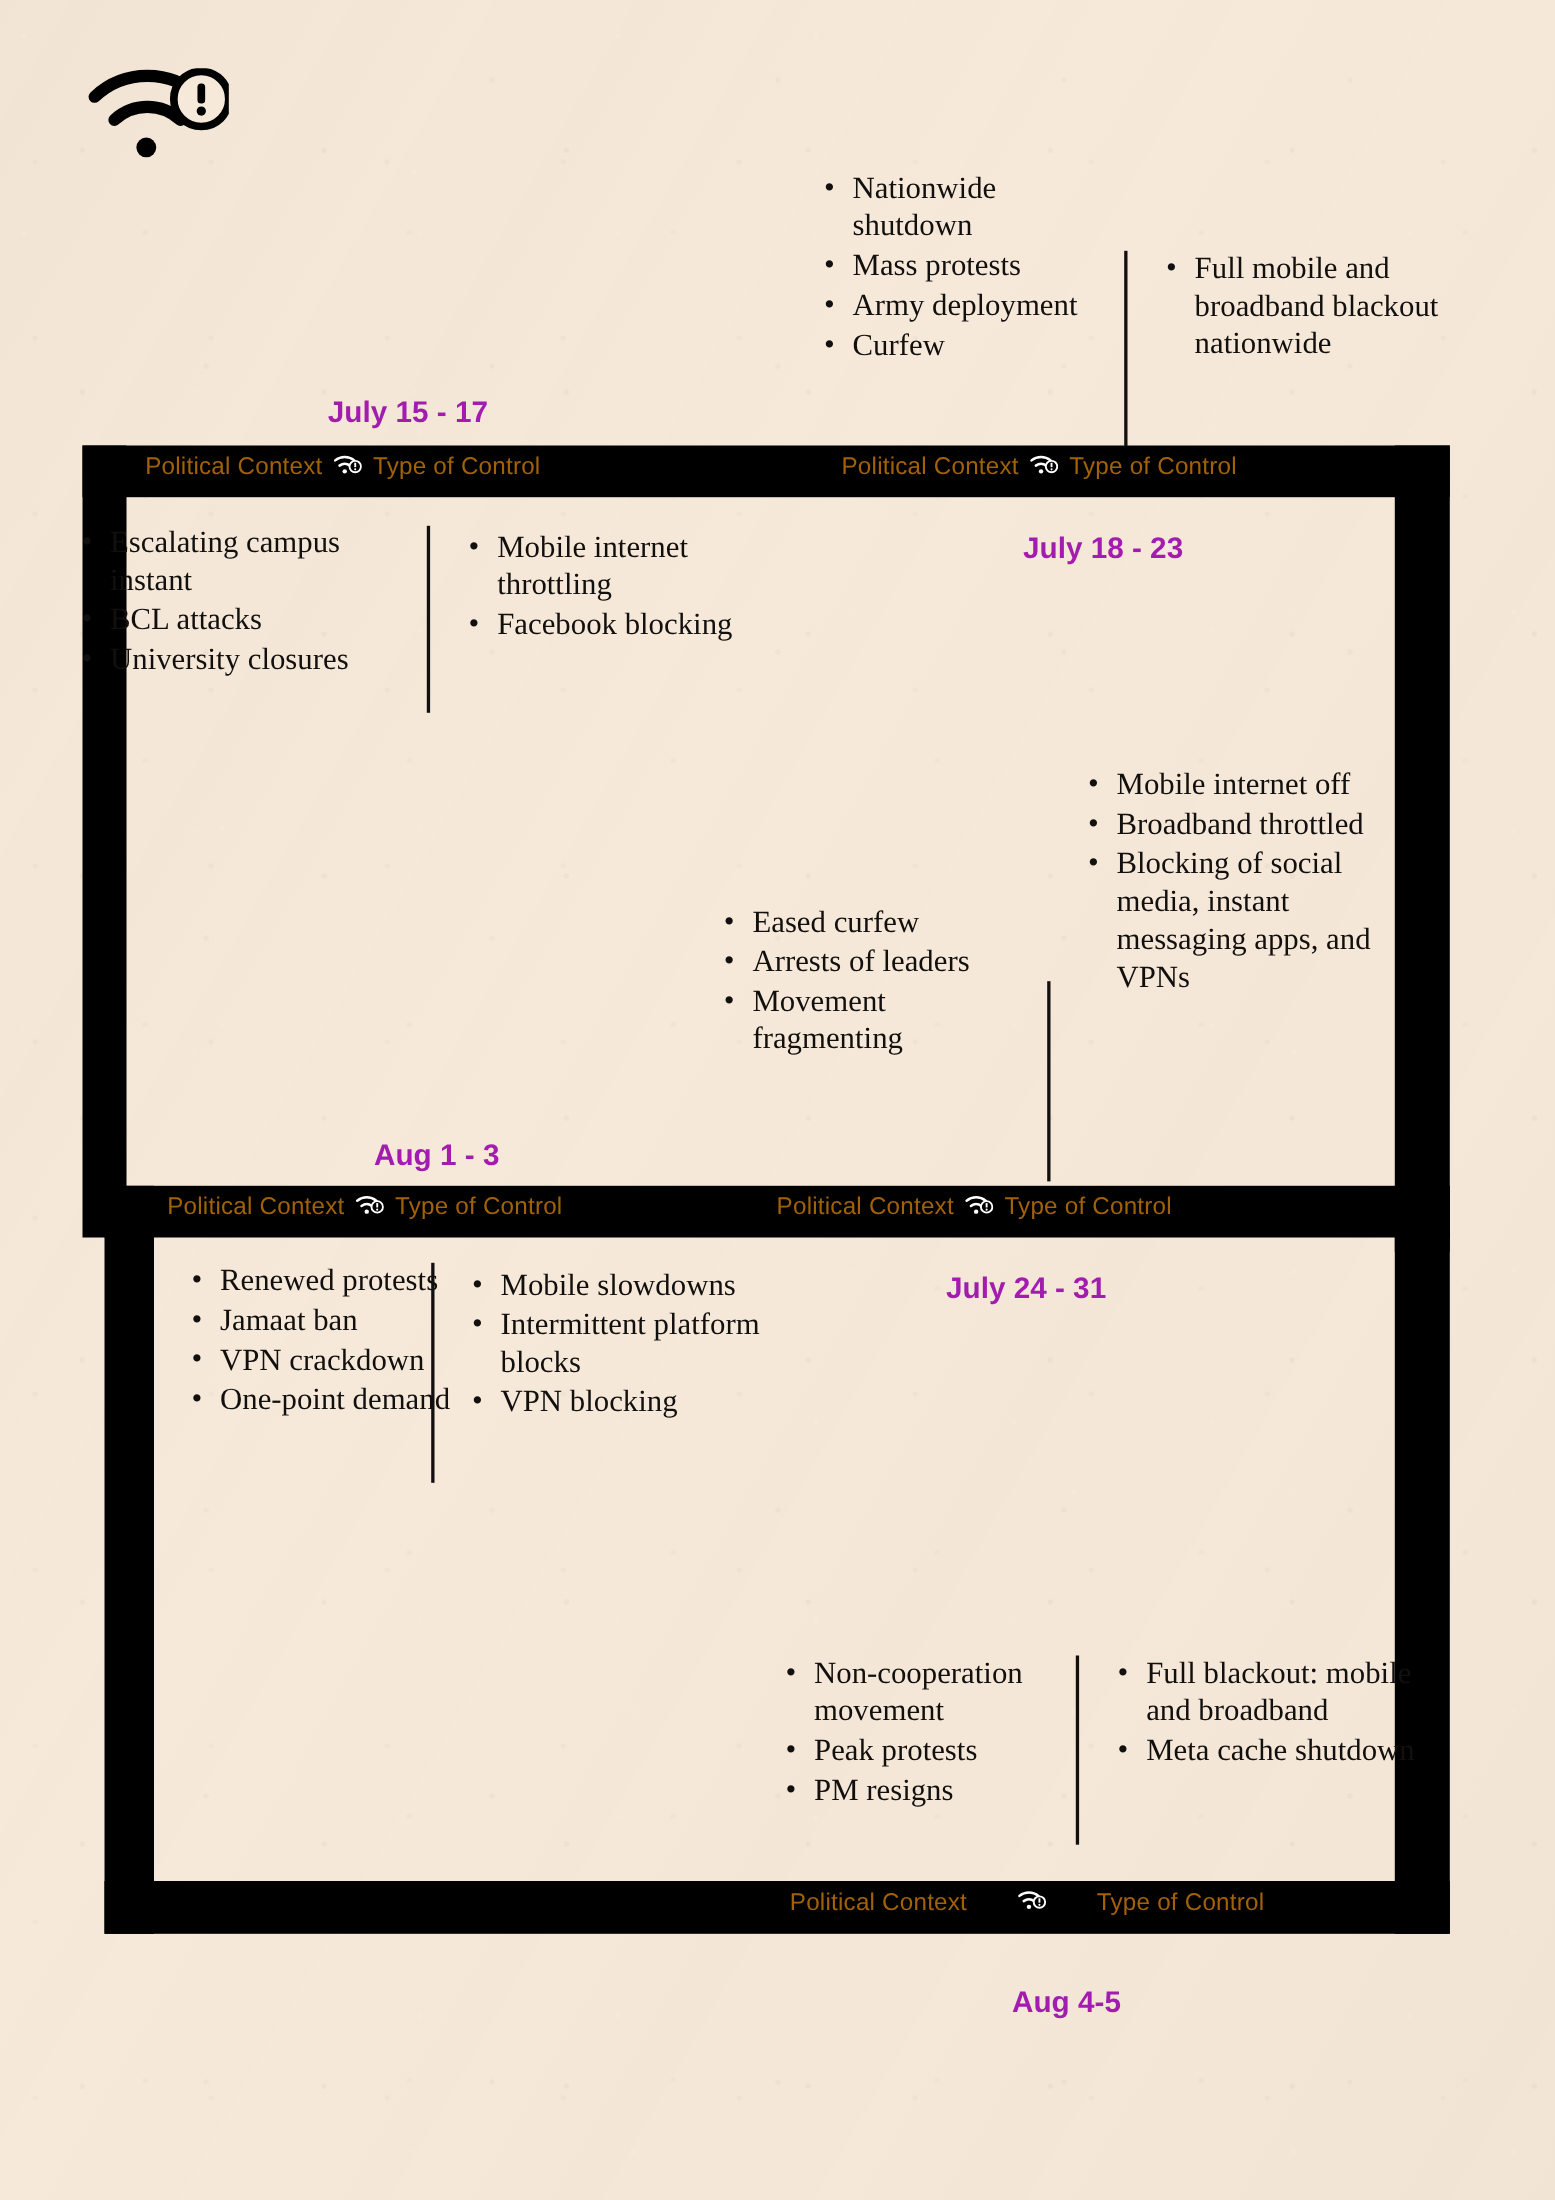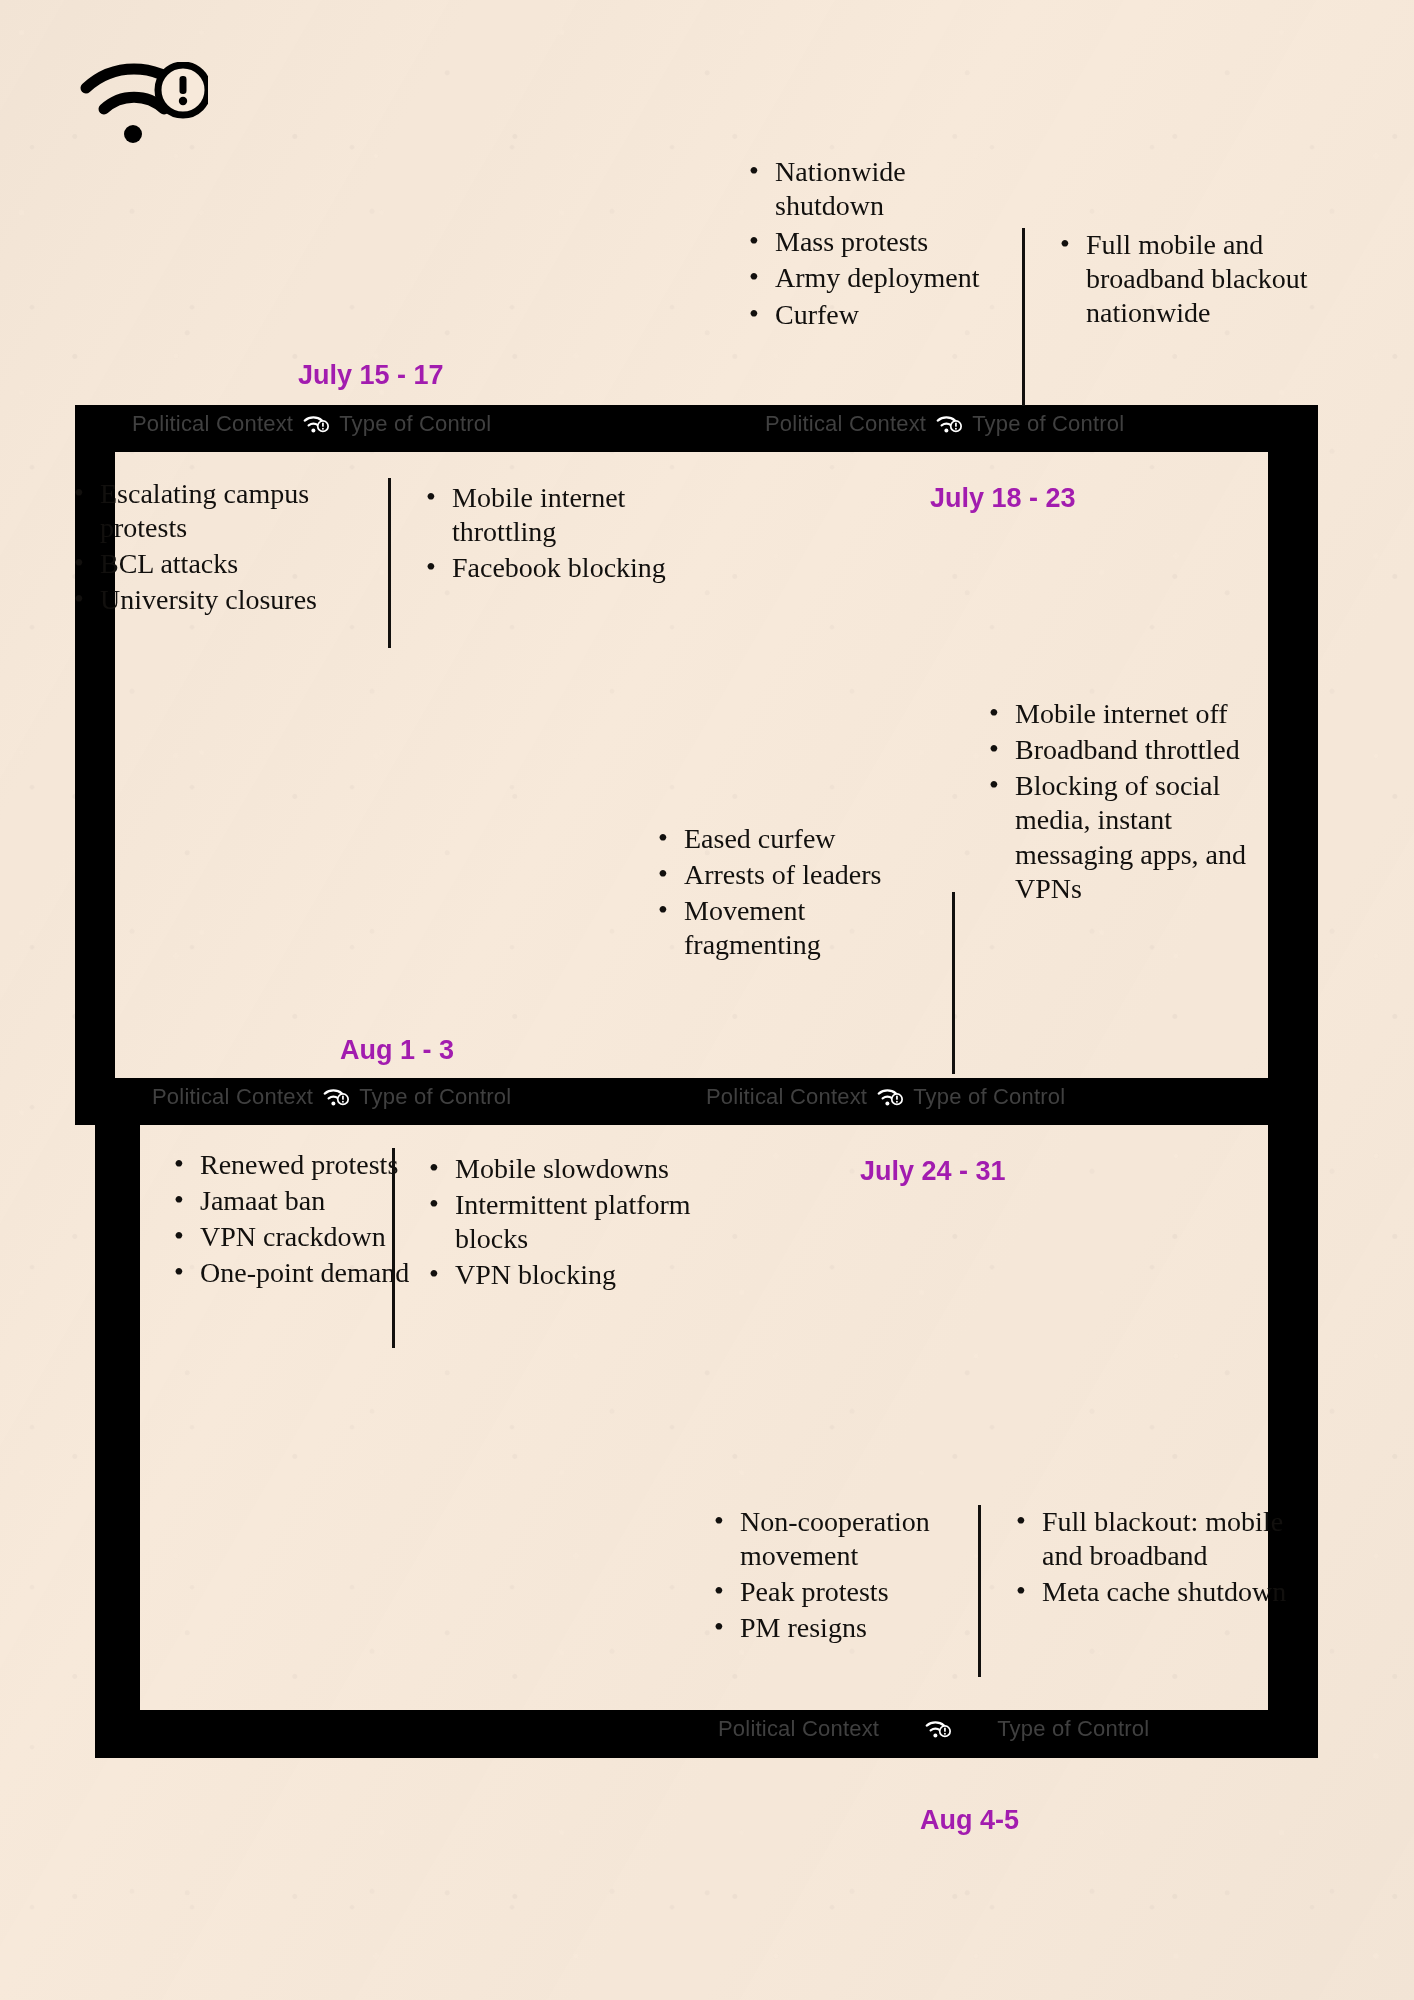--- a/index.html
+++ b/index.html
@@ -50,23 +50,23 @@
   
   .bar {
     position: absolute;
     background: #000;
   }
 
   
   .strip {
     position: absolute;
     display: flex;
-    align-items: center;
+    align-items: flex-start;
     gap: 10px;
-    color: #404040;
+    color: #a16207;
     font-family: "Liberation Sans", sans-serif;
     font-size: 22px;
     letter-spacing: 0.2px;
     white-space: nowrap;
   }
   .strip .sep {
     display: inline-block;
     width: 26px;
   }
   .wifi-mini {
@@ -232,21 +232,21 @@
     <span>Type of Control</span>
   </div>
 
   <div class="date-label" style="left:298px; top:360px;">July 15 - 17</div>
   <div class="date-label" style="left:930px; top:483px;">July 18 - 23</div>
   <div class="date-label" style="left:860px; top:1156px;">July 24 - 31</div>
   <div class="date-label" style="left:340px; top:1035px;">Aug 1 - 3</div>
   <div class="date-label" style="left:892px; top:1805px;margin-left:28px;">Aug 4-5</div>
 
   <ul class="blist" style="left:70px; top:477px; width:260px;">
-    <li>Escalating campus protests</li>
+    <li>Escalating campus instant</li>
     <li>BCL attacks</li>
     <li>University closures</li>
   </ul>
   <div class="vdiv" style="left:388px; top:478px; height:170px;"></div>
   <ul class="blist" style="left:422px; top:481px; width:250px;">
     <li>Mobile internet throttling</li>
     <li>Facebook blocking</li>
   </ul>
 
   <ul class="blist" style="left:745px; top:155px; width:240px;">

